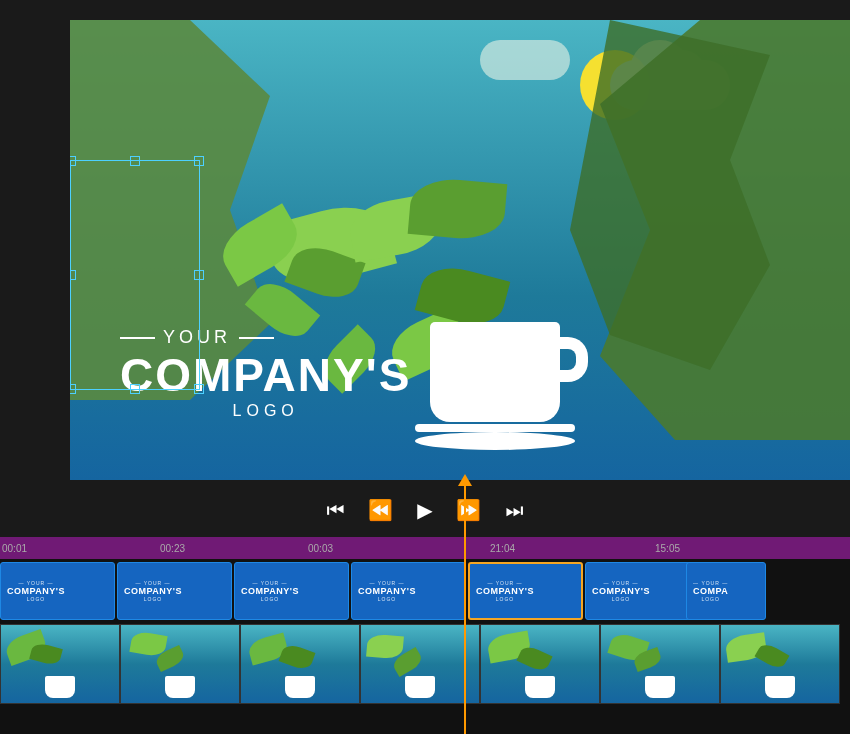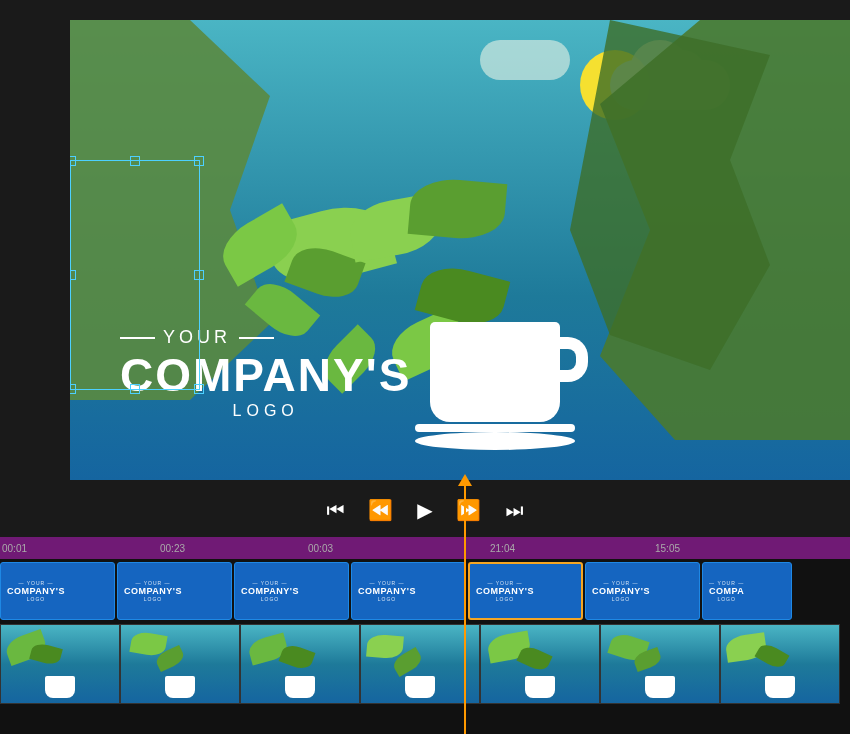--- a/index.html
+++ b/index.html
@@ -518,21 +518,21 @@
   <div class="text-clip" style="left: 585px; width: 115px;">
     <div class="text-clip-inner">
       <div style="text-align:center;">
         <div class="mini-your">— YOUR —</div>
         <div class="mini-company">COMPANY'S</div>
         <div class="mini-logo">LOGO</div>
       </div>
     </div>
   </div>
 
-  <div class="text-clip" style="left: 702px; width: 90px;">
+  <div class="text-clip" style="left: 686px; width: 80px;">
     <div class="text-clip-inner">
       <div style="text-align:center;">
         <div class="mini-your">— YOUR —</div>
         <div class="mini-company">COMPA</div>
         <div class="mini-logo">LOGO</div>
       </div>
     </div>
   </div>
 </div>
 

